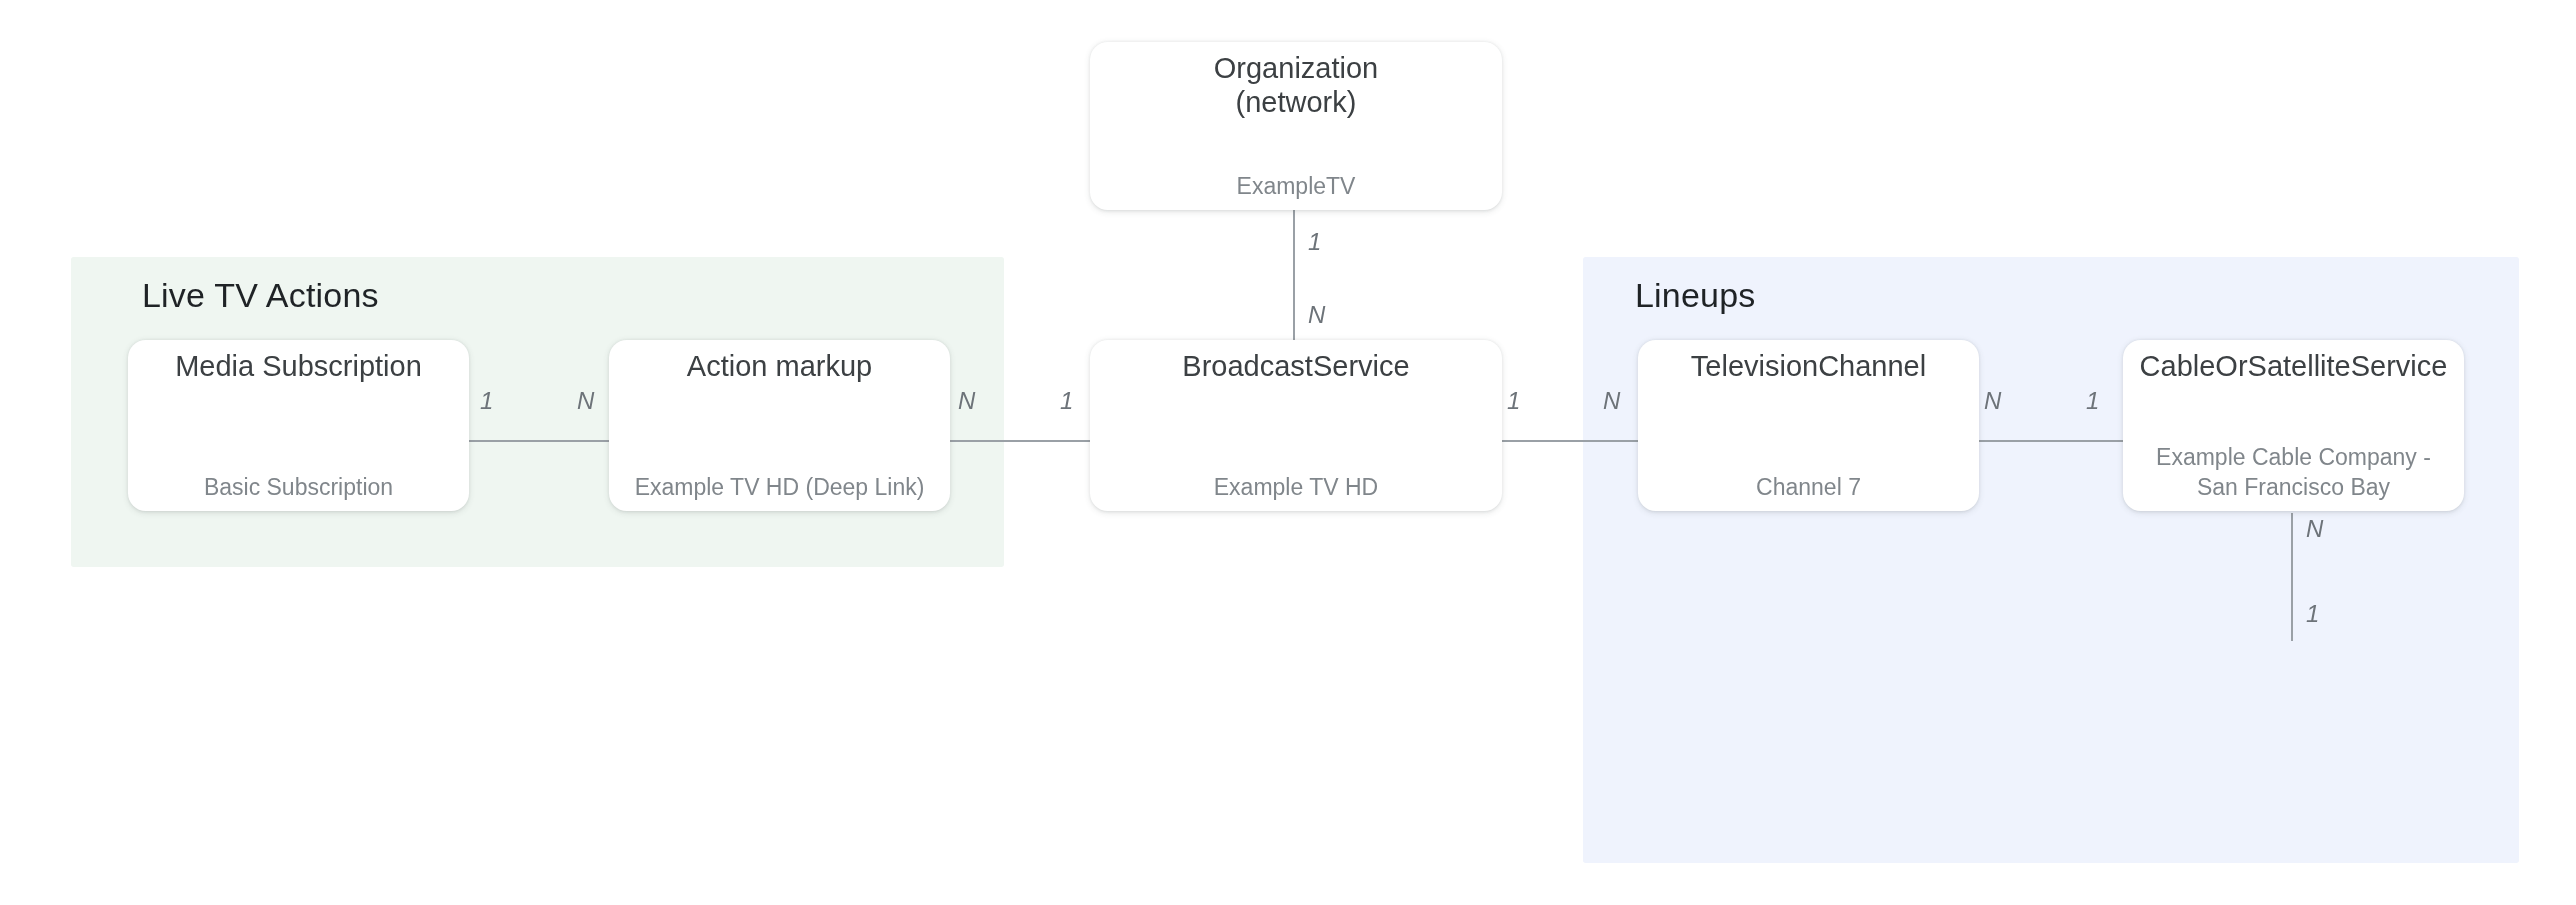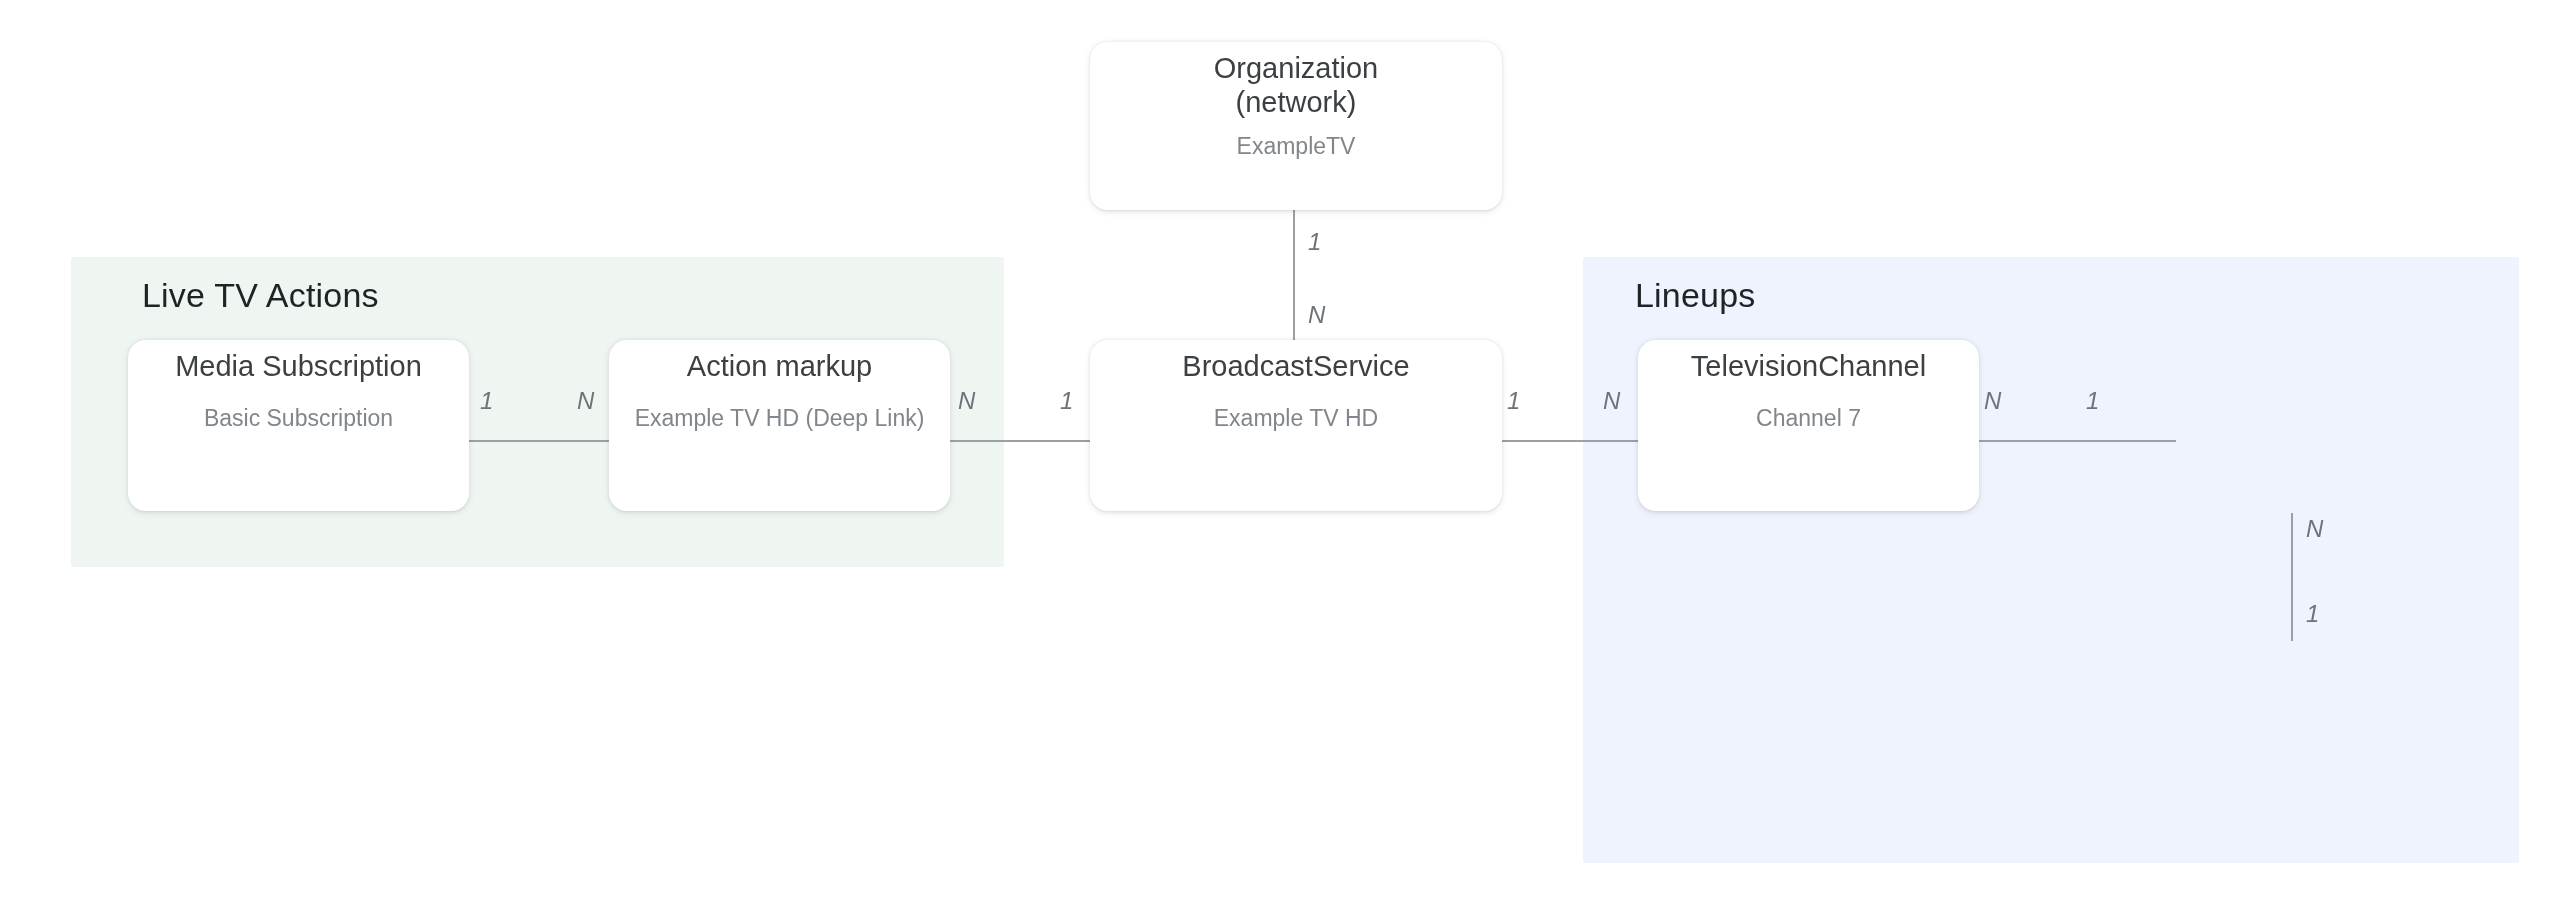--- a/index.html
+++ b/index.html
@@ -40,21 +40,21 @@
   
   .card {
     position: absolute;
     background: #ffffff;
     border-radius: 17.7px;
     box-shadow: 0 1.8px 6.2px rgba(60, 64, 67, 0.12),
                 0 0.9px 2.7px rgba(60, 64, 67, 0.10);
     display: flex;
     flex-direction: column;
     align-items: center;
-    justify-content: flex-start;
+    justify-content: space-between;
     box-sizing: border-box;
     padding: 8.8px 12.4px;
     z-index: 5;
   }
   .card-title {
     font-size: 29px;
     font-weight: 400;
     color: #3c4043;
     text-align: center;
     line-height: 1.18;
@@ -158,16 +158,20 @@
   <div class="card" style="left:1090px; top:340px; width:412px; height:171px;">
     <div class="card-title">BroadcastService</div>
     <div class="card-subtitle">Example TV HD</div>
   </div>
 
   <div class="card" style="left:1638px; top:340px; width:341px; height:171px;">
     <div class="card-title">TelevisionChannel</div>
     <div class="card-subtitle">Channel 7</div>
   </div>
 
+  <div class="card" style="left:2123px; top:340px; width:341px; height:171px;">
+    <div class="card-title">CableOrSatelliteService</div>
+    <div class="card-subtitle wrap" style="margin-top:16px; max-width:301px;">Example Cable Company - San Francisco Bay</div>
+  </div>
 
 
 </div>
 
 
 </body></html>

